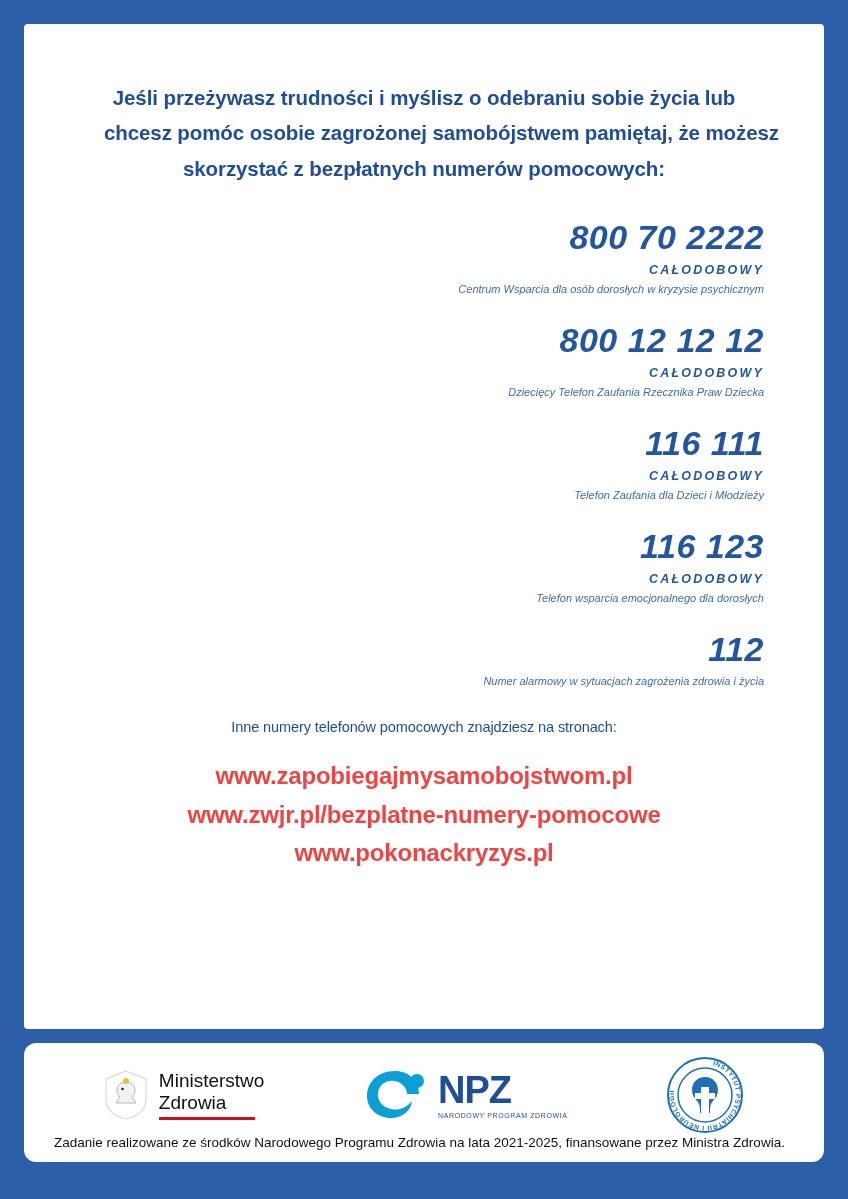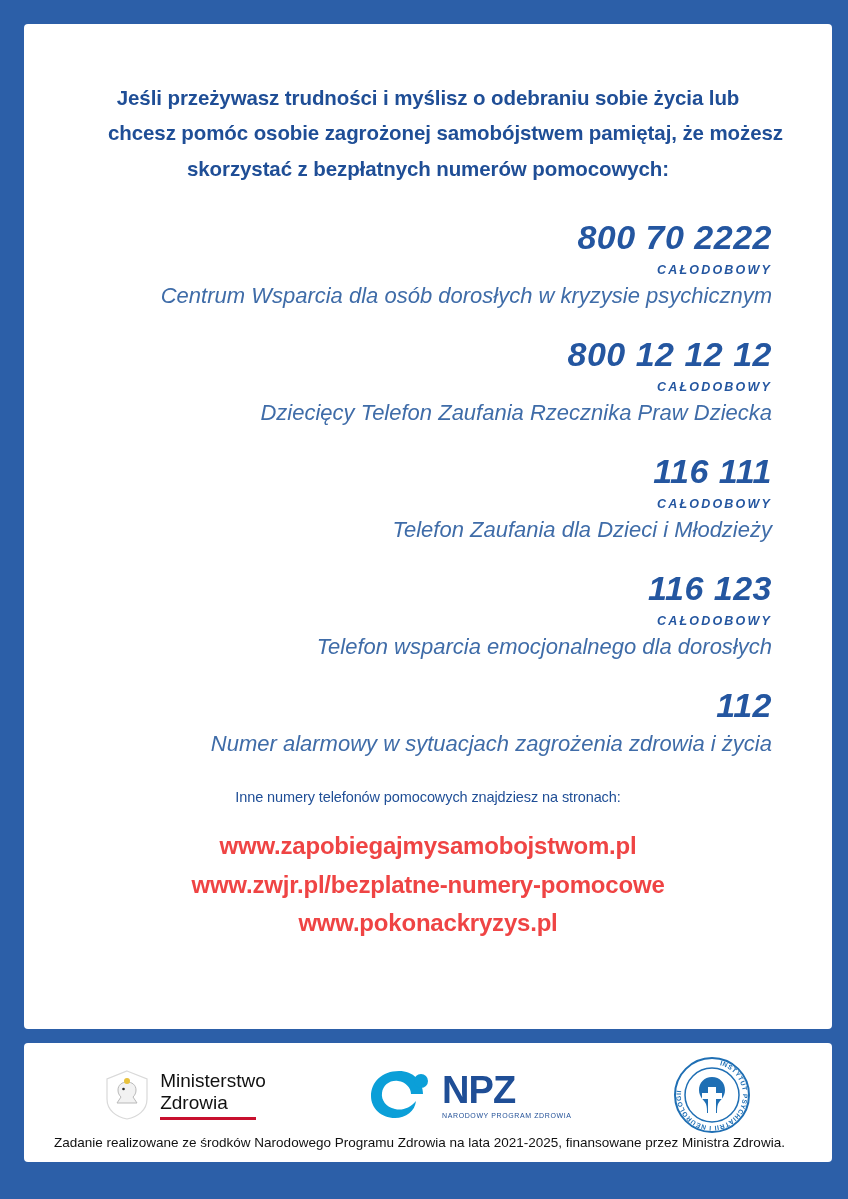--- a/index.html
+++ b/index.html
@@ -12,21 +12,21 @@
     background: #2c5fa8;
     font-family: "Liberation Sans", sans-serif;
     overflow: hidden;
   }
   .poster {
     position: relative;
     width: 848px;
     height: 924px;
     background: #2c5fa8;
     box-sizing: border-box;
-    padding: 24px 16px 20px 24px;
+    padding: 24px 24px 20px 24px;
     display: flex;
     flex-direction: column;
   }
   
   .main-card {
     background: #ffffff;
     border-radius: 4px;
     flex: 0 0 auto;
     height: 1005px;
     box-sizing: border-box;
@@ -68,21 +68,21 @@
   }
   .entry .tag {
     color: #2456a0;
     font-weight: bold;
     font-size: 12.5px;
     letter-spacing: 2.2px;
     margin-top: 6px;
   }
   .entry .desc {
     color: #3f6ca8;
-    font-size: 22px;
+    font-size: 11px;
     margin-top: 6px;
     font-weight: normal;
   }
   .entry.last { margin-bottom: 6px; }
 
   .links-heading {
     color: #1f4e96;
     font-weight: normal;
     font-size: 14.5px;
     text-align: center;
@@ -99,21 +99,21 @@
     font-weight: bold;
     font-size: 24px;
     text-decoration: none;
     line-height: 1.6;
     letter-spacing: -0.2px;
   }
 
   
   .footer-card {
     background: #ffffff;
-    border-radius: 4px;
+    border-radius: 12px;
     margin-top: 14px;
     flex: 1 1 auto;
     box-sizing: border-box;
     padding: 12px 30px 10px 30px;
     display: flex;
     flex-direction: column;
     justify-content: space-between;
   }
   .logos {
     display: flex;

